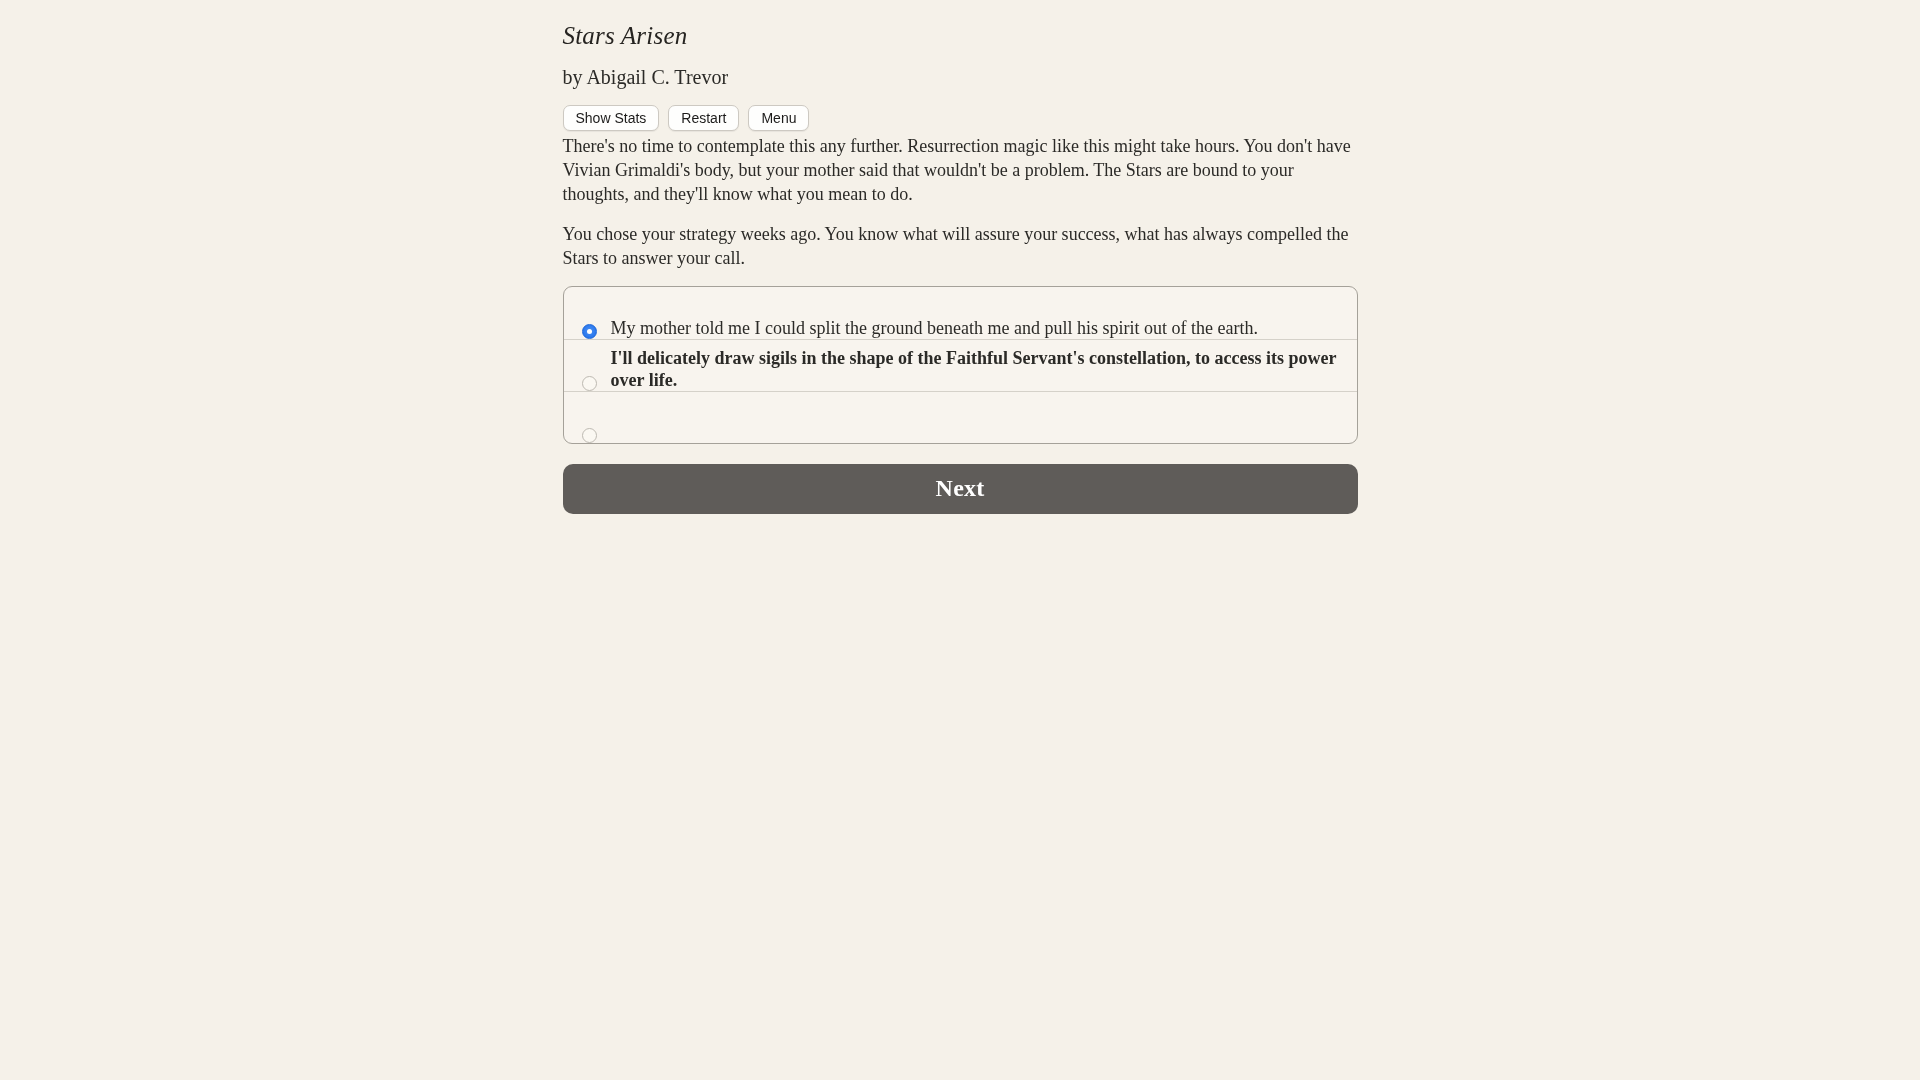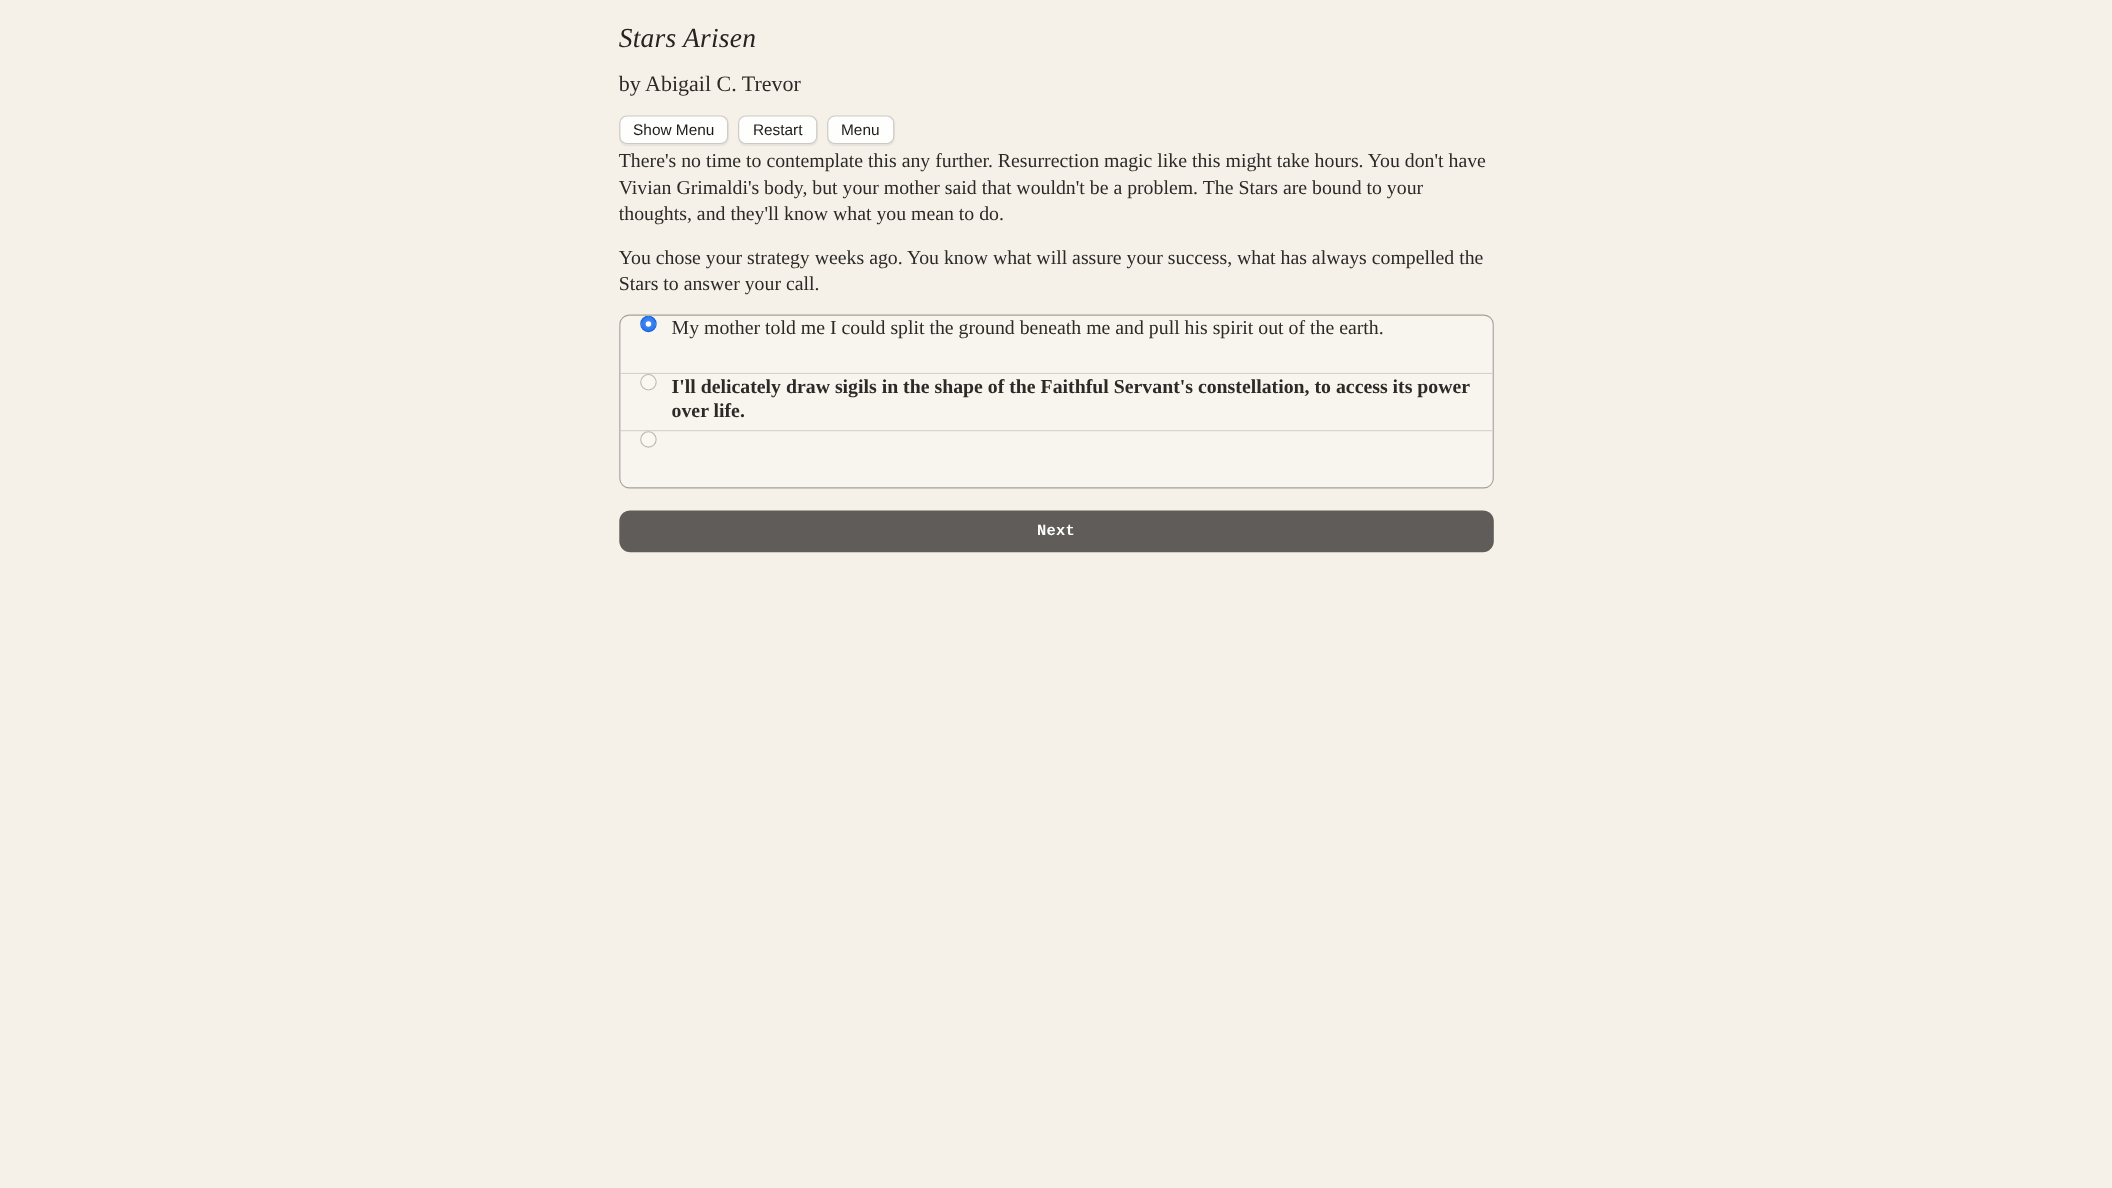--- a/index.html
+++ b/index.html
@@ -56,21 +56,21 @@
   }
   .choices-box {
     margin-top: 13px;
     background: #f8f4ee;
     border: 1px solid #a5a199;
     border-radius: 9px;
     overflow: hidden;
   }
   .choice-row {
     display: flex;
-    align-items: flex-start;
+    align-items: flex-end;
     gap: 14px;
     height: 52px;
     padding: 0 18px;
     cursor: pointer;
   }
   .choice-row + .choice-row {
     border-top: 1px solid #d5d1c9;
     font-weight: bold;
   }
   .radio {
@@ -96,44 +96,44 @@
   .choice-label {
     font-size: 18px;
     line-height: 22px;
     color: #2b2a27;
   }
   .next-button {
     display: flex;
     align-items: center;
     justify-content: center;
     width: 100%;
-    height: 38px;
+    height: 50px;
     margin-top: 20px;
     background: #5f5c59;
     border: none;
     border-radius: 10px;
     color: #ffffff;
-    font-family: Liberation Mono, monospace;
+    font-family: Liberation Serif, serif;
     font-weight: bold;
-    font-size: 14px;
+    font-size: 24px;
     letter-spacing: 0.2px;
     cursor: pointer;
   }
 </style>
 </head>
 <body>
 
 <div class="container">
 
   <h1 class="game-title">Stars Arisen</h1>
 
   <div class="game-author">by Abigail C. Trevor</div>
 
   <div class="toolbar">
-    <button type="button">Show Menu</button>
+    <button type="button">Show Stats</button>
     <button type="button">Restart</button>
     <button type="button">Menu</button>
   </div>
 
   <div class="story">
     <p>There's no time to contemplate this any further. Resurrection magic like this might take hours. You don't have Vivian Grimaldi's body, but your mother said that wouldn't be a problem. The Stars are bound to your thoughts, and they'll know what you mean to do.</p>
     <p>You chose your strategy weeks ago. You know what will assure your success, what has always compelled the Stars to answer your call.</p>
   </div>
 
   <div class="choices-box">

